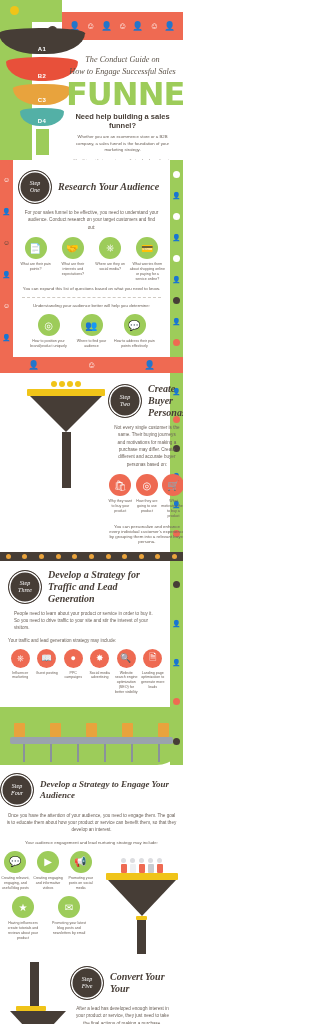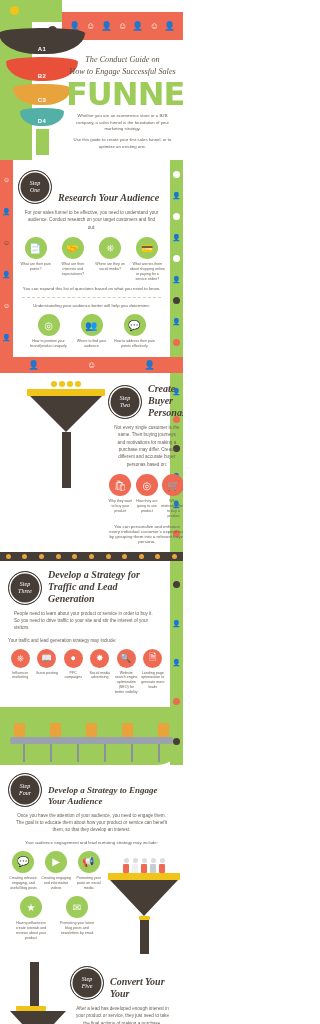--- a/index.html
+++ b/index.html
@@ -60,21 +60,21 @@
   .hdr-funnels {
     font-size: 32px; font-weight: bold; color: #9dcc5a; letter-spacing: -1px;
     line-height: .95; margin-top: 1px; font-family: "DejaVu Sans", sans-serif;
   }
   .hdr-sub { font-size: 7.5px; font-weight: bold; color: #463d36; margin-top: 3px; }
   .hdr-p { font-size: 4.3px; color: #6b6159; line-height: 1.55; margin-top: 4px; padding: 0 6px; }
   .hdr-p.second { margin-top: 4px; }
 
   
   .section { position: relative; padding: 0 10px; }
-  .step-head { display: flex; align-items: flex-end; gap: 6px; margin-bottom: 5px; }
+  .step-head { display: flex; align-items: center; gap: 6px; margin-bottom: 5px; }
   .step-badge {
     width: 34px; height: 34px; flex: 0 0 34px; border-radius: 50%;
     background: #463d36; color: #fff; display: flex; flex-direction: column;
     align-items: center; justify-content: center; border: 1.5px solid #463d36;
     box-shadow: inset 0 0 0 1.5px #fff;
   }
   .step-badge span {
     font-family: "Liberation Serif", serif; font-style: italic;
     font-size: 6px; line-height: 1.15;
   }
@@ -178,20 +178,21 @@
         <div class="bowl"></div>
         <div class="lbl">D4</div>
       </div>
       <div class="ring-stem"></div>
     </div>
 
     <div class="hdr-title">
       <div class="hdr-kicker">The Conduct Guide on</div>
       <div class="hdr-kicker">How to Engage Successful Sales</div>
       <div class="hdr-funnels">FUNNELS</div>
+      <div class="hdr-sub">Need help building a sales funnel?</div>
       <div class="hdr-p">Whether you are an ecommerce store or a B2B company, a sales funnel is the foundation of your marketing strategy.</div>
       <div class="hdr-p second">Use this guide to create your first sales funnel, or to optimize an existing one.</div>
     </div>
   </div>
 
   <div style="position:relative;">
     <div class="side-strip rail-red" style="left:0;">
       <span class="pic" style="color:#fff">☺</span>
       <span class="pic" style="color:#fff">👤</span>
       <span class="pic" style="color:#4a4038">☺</span>
@@ -396,21 +397,21 @@
             <i></i>
             <i></i>
             <i></i>
             <i></i>
             <i></i>
         </div>
       </div>
     </div>
   </div>
 
-  <div class="section" style="padding:8px 8px 4px;">
+  <div class="section" style="padding:8px 0 4px;">
     <div class="step-head">
       <div class="step-badge">
         <span>Step</span>
         <span>Four</span>
       </div>
       <div class="step-title" style="font-size:9px;">Develop a Strategy to Engage Your Audience</div>
     </div>
     <div class="sec-p">Once you have the attention of your audience, you need to engage them. The goal is to educate them about how your product or service can benefit them, so that they develop an interest.</div>
     <div class="sec-note" style="margin-top:6px;">Your audience engagement and lead nurturing strategy may include:</div>
 

